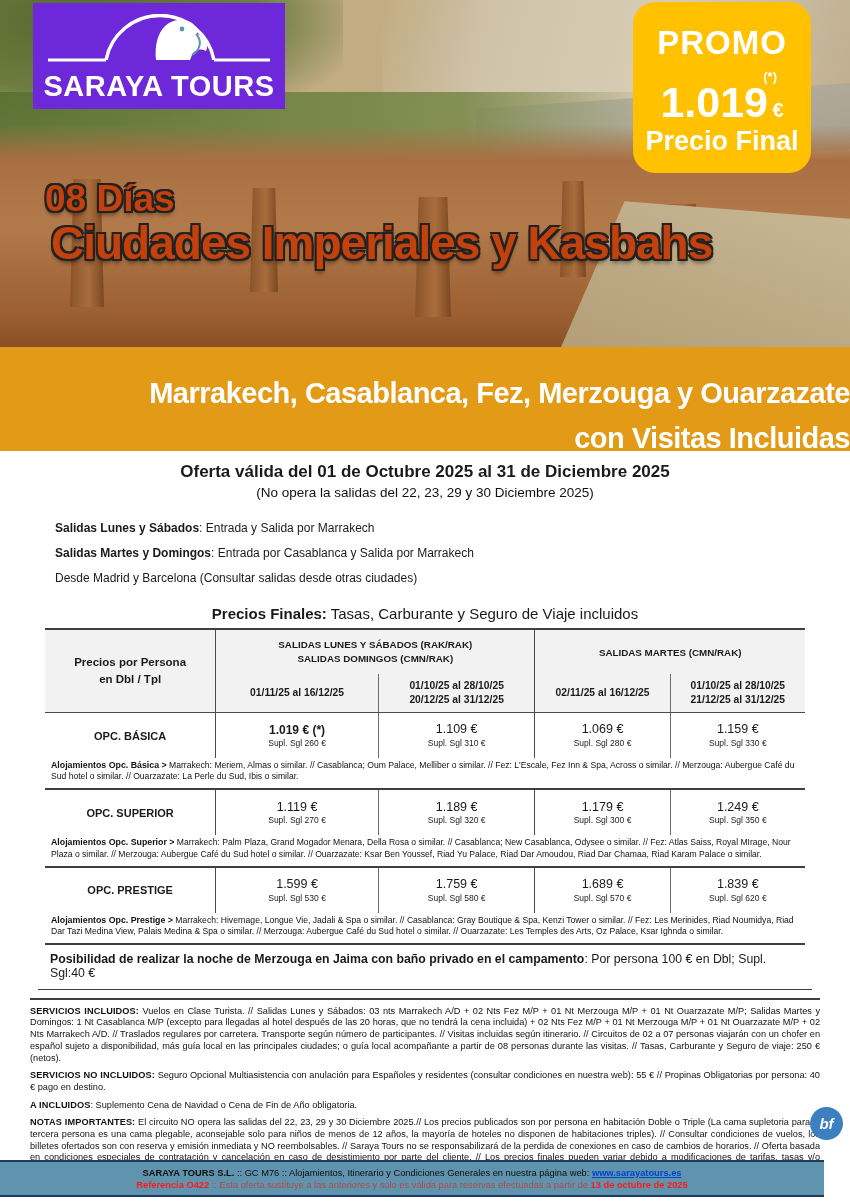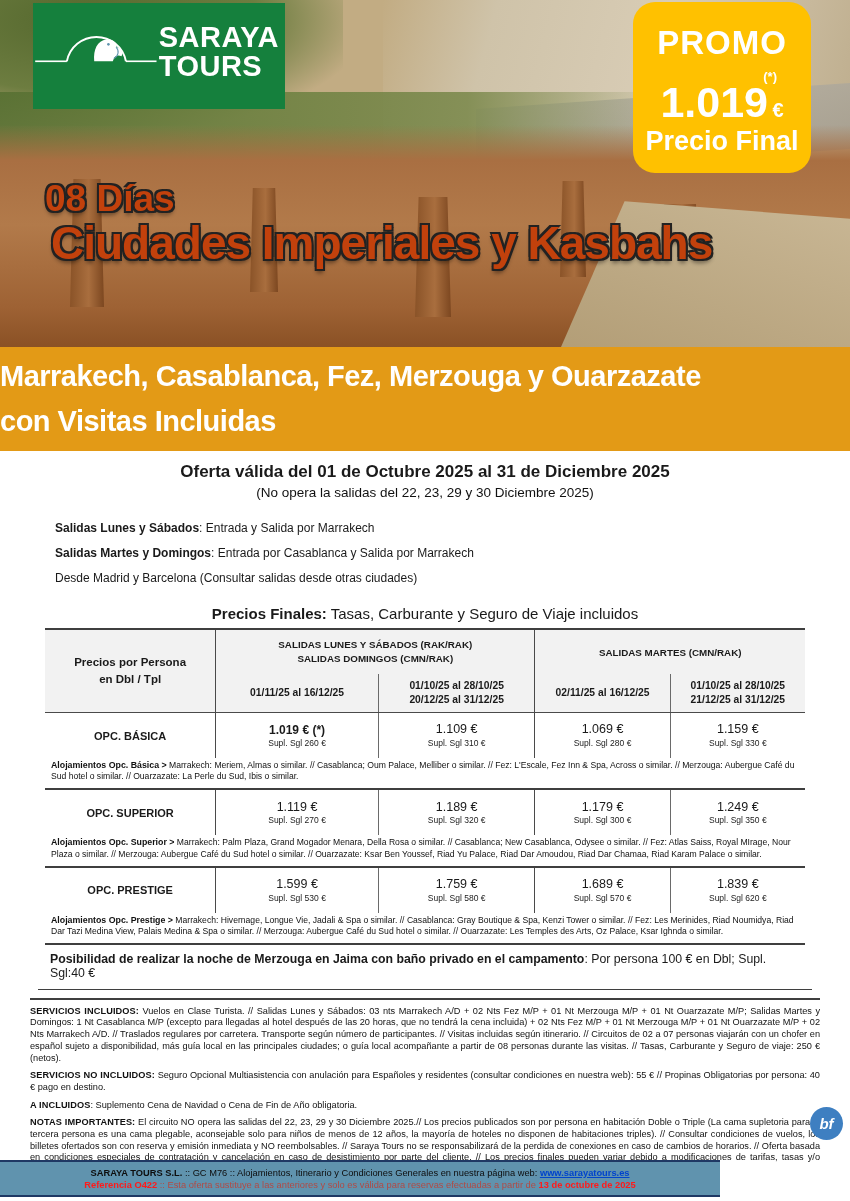--- a/index.html
+++ b/index.html
@@ -25,40 +25,40 @@
   .tower { position:absolute; background:linear-gradient(90deg,#8a5328,#a96e3e 55%,#7c4720); clip-path:polygon(10% 0,90% 0,100% 100%,0 100%); }
   .tower.t1 { left:70px;  bottom:40px; width:34px; height:128px; }
   .tower.t2 { left:250px; bottom:55px; width:28px; height:104px; }
   .tower.t3 { left:415px; bottom:30px; width:36px; height:120px; }
   .tower.t4 { left:560px; bottom:70px; width:26px; height:96px; }
   .tower.t5 { left:660px; bottom:25px; width:40px; height:118px; }
   .hero-rocks { position:absolute; right:0; bottom:0; width:34%; height:42%;
     background:linear-gradient(200deg,#c9b795,#b39e77); clip-path:polygon(22% 0,100% 12%,100% 100%,0 100%); }
 
   .logo-box { position:absolute; left:33px; top:3px; width:252px; height:106px;
-    background:#15803d; display:flex; flex-direction:row; align-items:center; justify-content:flex-end; padding-bottom:8px; }
+    background:#6d28d9; display:flex; flex-direction:column; align-items:center; justify-content:flex-end; padding-bottom:8px; }
   .logo-name { color:#ffffff; font-weight:bold; font-size:29px; letter-spacing:.5px; line-height:1; }
 
   .promo-box { position:absolute; left:633px; top:2px; width:178px; height:171px;
     background:#FFC100; border-radius:22px; color:#ffffff; text-align:center; }
   .promo-label { margin-top:22px; font-size:33px; font-weight:bold; letter-spacing:1px; }
   .promo-ast { margin:8px 34px 0 0; text-align:right; font-size:13px; font-weight:bold; line-height:1; }
   .promo-price-row { line-height:1; margin-top:-2px; }
   .promo-price { font-size:43px; font-weight:bold; }
   .promo-cur { font-size:20px; font-weight:bold; }
   .promo-final { font-size:27px; font-weight:bold; margin-top:2px; }
 
   .hero-days, .hero-title { position:absolute; color:#c2410c; font-weight:bold; line-height:1;
     text-shadow:-2px -2px 0 #222, 2px -2px 0 #222, -2px 2px 0 #222, 2px 2px 0 #222, 0 4px 4px rgba(0,0,0,.45); }
   .hero-days  { left:45px; top:180px; font-size:37px; }
   .hero-title { left:51px; top:220px; font-size:46px; letter-spacing:-1px; }
 
   
   .banner { position:absolute; left:0; top:347px; width:850px; height:104px; background:#E39A16;
-    color:#ffffff; font-weight:bold; text-align:left; padding-top:7px; }
+    color:#ffffff; font-weight:bold; text-align:right; padding-top:24px; }
   .banner div { font-size:29px; line-height:45px; letter-spacing:-.5px; }
 
   
   .body-flow { position:absolute; left:0; top:451px; width:850px; }
   .validity { text-align:center; font-size:17px; font-weight:bold; margin-top:11px; }
   .validity-note { text-align:center; font-size:13.5px; margin-top:3px; color:#111; }
   .departures { margin:16px 0 0 55px; font-size:12px; line-height:25px; }
   .prices-heading { text-align:center; font-size:15px; margin-top:14px; }
 
   
@@ -90,21 +90,21 @@
   .thick-rule { border-top:2.5px solid #3f3f3f; margin:8px 30px 0 30px; }
 
   
   .sec { margin:6px 30px 0 30px; font-size:9.2px; line-height:1.27; text-align:justify; color:#111; }
   .sec b { letter-spacing:.1px; }
 
   
   .bf-badge { position:absolute; left:810px; top:1107px; width:33px; height:33px; border-radius:50%;
     background:#3E7FC1; color:#fff; display:flex; align-items:center; justify-content:center;
     font-weight:bold; font-style:italic; font-size:15px; }
-  .footer { position:absolute; left:0; top:1160px; width:720px; height:37px; background:#6093AE;
+  .footer { position:absolute; left:0; top:1160px; width:824px; height:37px; background:#6093AE;
     border-top:2.5px solid #1F3864; border-bottom:2px solid #1F3864;
     display:flex; flex-direction:column; align-items:center; justify-content:center; gap:2px;
     font-size:9.3px; color:#0d0d0d; }
   .footer a { color:#0044CC; text-decoration:underline; font-weight:bold; }
   .f2 { color:#B14A45; }
   .f2 .red-b { color:#FF1A1A; font-weight:bold; }
 </style>
 </head>
 <body>
 

